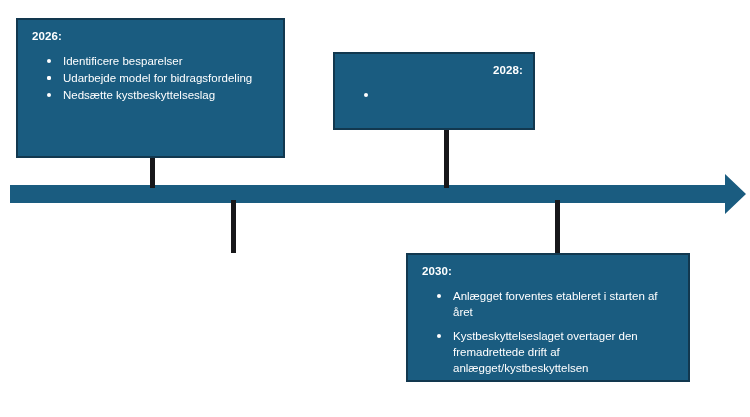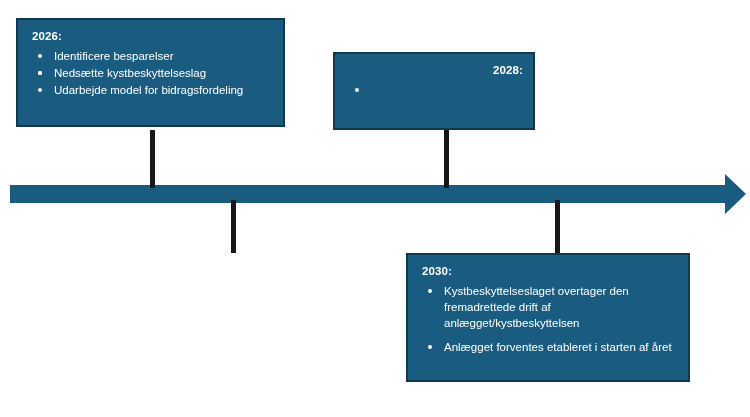--- a/index.html
+++ b/index.html
@@ -47,21 +47,21 @@
   }
   .milestone .year {
     font-size: 11.5px;
     font-weight: bold;
     line-height: 15px;
     margin: 0 0 4px 2px;
     letter-spacing: .1px;
   }
   .milestone ul {
     list-style: none;
-    margin: 0;
+    margin: 9px;
     padding: 0;
   }
   .milestone li {
     position: relative;
     font-size: 11.5px;
     line-height: 16px;
     padding-left: 24px;
     margin-bottom: 1px;
   }
   .milestone li .bullet {
@@ -70,21 +70,21 @@
     top: 6px;
     width: 4px;
     height: 4px;
     background: #ffffff;
     border-radius: 50%;
   }
   .milestone.spaced li { margin-bottom: 8px; }
   .milestone.spaced li:last-child { margin-bottom: 0; }
 
   
-  #box-2026 { left: 16px;  top: 18px;  width: 269px; height: 109px; }
+  #box-2026 { left: 16px;  top: 18px;  width: 269px; height: 140px; }
   #box-2028 { left: 333px; top: 52px;  width: 202px; height: 78px; text-align: right;  }
   #box-2027 { left: 131px; top: 251px; width: 205px; height: 94px;  }
   #box-2030 { left: 406px; top: 253px; width: 284px; height: 129px; }
 
   #conn-2026 { left: 150px; top: 130px; height: 58px; }
   #conn-2028 { left: 444px; top: 128px; height: 60px; }
   #conn-2027 { left: 231px; top: 200px; height: 53px; }
   #conn-2030 { left: 555px; top: 200px; height: 55px; }
 </style>
 </head>
@@ -101,34 +101,34 @@
   <div class="connector" id="conn-2026"></div>
   <div class="connector" id="conn-2027"></div>
   <div class="connector" id="conn-2028"></div>
   <div class="connector" id="conn-2030"></div>
 
   <div class="milestone" id="box-2026">
     <div class="year">2026:</div>
     <ul>
       <li><span class="bullet"></span><span>Identificere besparelser</span></li>
       <li><span class="bullet"></span></li>
+      <li><span class="bullet"></span><span>Udarbejde model for bidragsfordeling</span></li>
       <li><span class="bullet"></span><span>Nedsætte kystbeskyttelseslag</span></li>
-      <li><span class="bullet"></span><span>Udarbejde model for bidragsfordeling</span></li>
     </ul>
   </div>
 
   <div class="milestone" id="box-2028">
     <div class="year">2028:</div>
     <ul>
       <li><span class="bullet"></span></li>
     </ul>
   </div>
 
 
   <div class="milestone spaced" id="box-2030">
     <div class="year">2030:</div>
     <ul>
+      <li><span class="bullet"></span><span>Anlægget forventes etableret i starten af året</span></li>
       <li><span class="bullet"></span><span>Kystbeskyttelseslaget overtager den fremadrettede drift af anlægget/kystbeskyttelsen</span></li>
-      <li><span class="bullet"></span><span>Anlægget forventes etableret i starten af året</span></li>
     </ul>
   </div>
 
 </div>
 
 </body></html>

